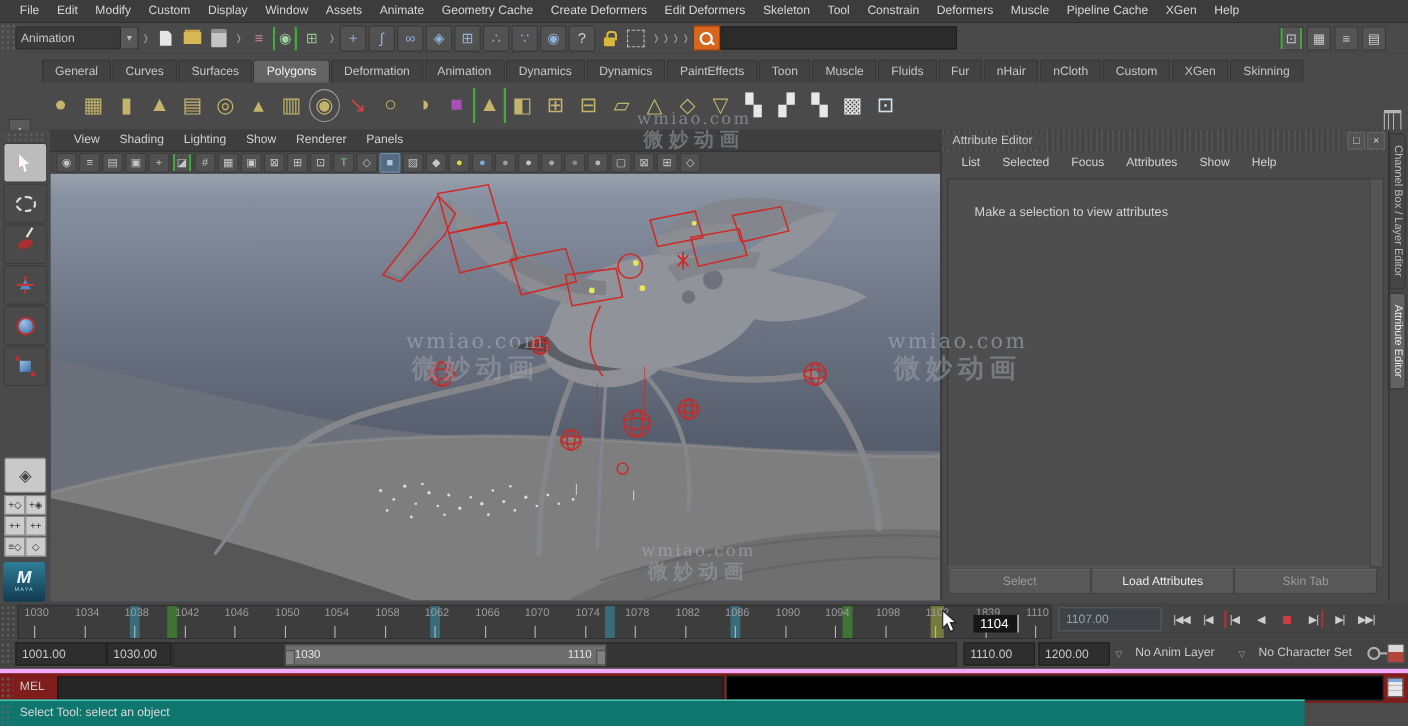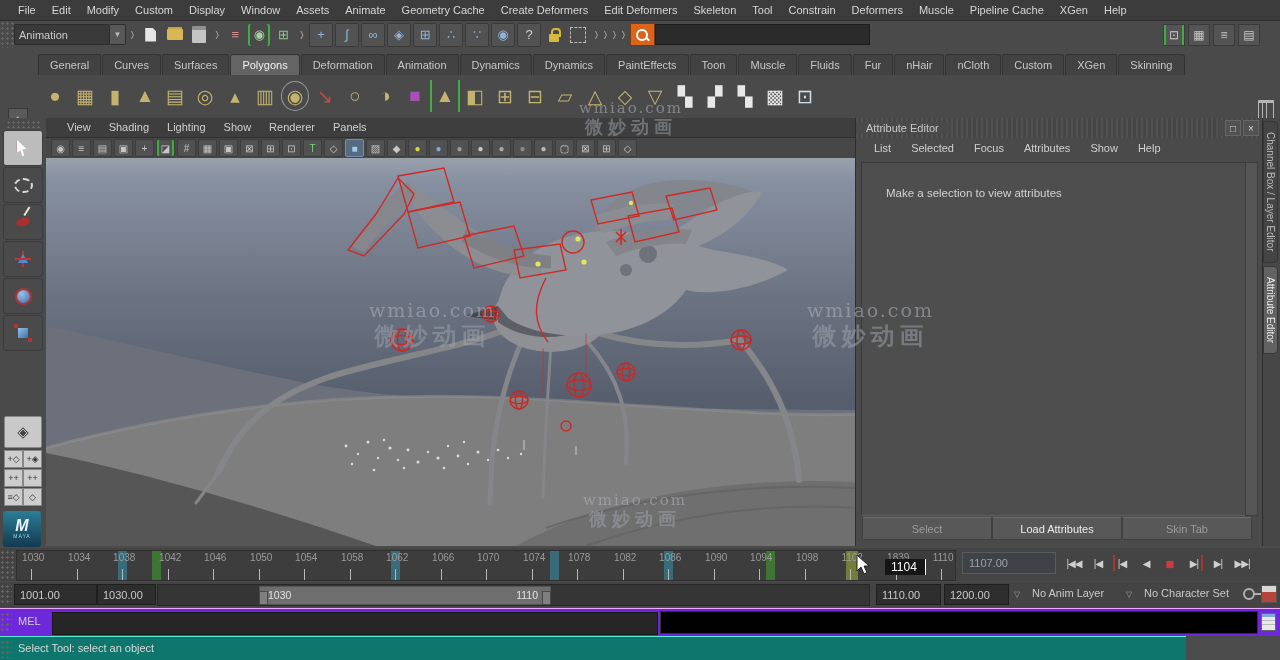--- a/index.html
+++ b/index.html
@@ -144,21 +144,21 @@
   #rs-bar .lblL{position:absolute;left:8px;top:2px;color:#e2e2e2;font-size:10.5px}
   #rs-bar .lblR{position:absolute;right:12px;top:2px;color:#e2e2e2;font-size:10.5px}
   .ddtri{position:absolute;top:8px;color:#9c9c9c;font-size:8px}
   .ddlabel{position:absolute;top:5px;color:#c8c8c8}
   #key-icon{position:absolute;left:1243px;top:6px;width:8px;height:8px;border:2px solid #b0b0b0;border-radius:50%}
   #key-icon::after{content:"";position:absolute;left:8px;top:3px;width:9px;height:2px;background:#b0b0b0}
   #animpref-icon{position:absolute;left:1261px;top:3px;width:14px;height:16px;background:#c8c8c8;border:1px solid #555;
       background:linear-gradient(180deg,#d8d8d8 40%,#b5453a 40%)}
 
   
-  #mel-row{left:0;top:608px;width:1280px;height:27px;background:#6d28d9;border-top:1px solid #f0abfc}
+  #mel-row{left:0;top:608px;width:1280px;height:27px;background:#7f1d1d;border-top:4px solid #f0abfc}
   #mel-label{position:absolute;left:18px;top:6px;color:#cdcdcd}
   #mel-input{position:absolute;left:52px;top:3px;width:600px;height:19px;background:#262626;border:1px solid #191919}
   #mel-output{position:absolute;left:660px;top:2px;width:596px;height:21px;background:#000;border:1px solid #333}
   #script-icon{position:absolute;left:1261px;top:4px;width:13px;height:16px;background:#ddd;border:1px solid #666;
       background:linear-gradient(180deg,#7fa8d8 3px,#e8e8e8 3px 6px,#bbb 6px 7px,#e8e8e8 7px 10px,#bbb 10px 11px,#e8e8e8 11px)}
   #help-row{left:0;top:636px;width:1186px;height:24px;background:#0f766e;border-top:1px solid #5eead4}
   #help-text{position:absolute;left:18px;top:5px;color:#d8d8d8}
 </style>
 </head>
 <body>

